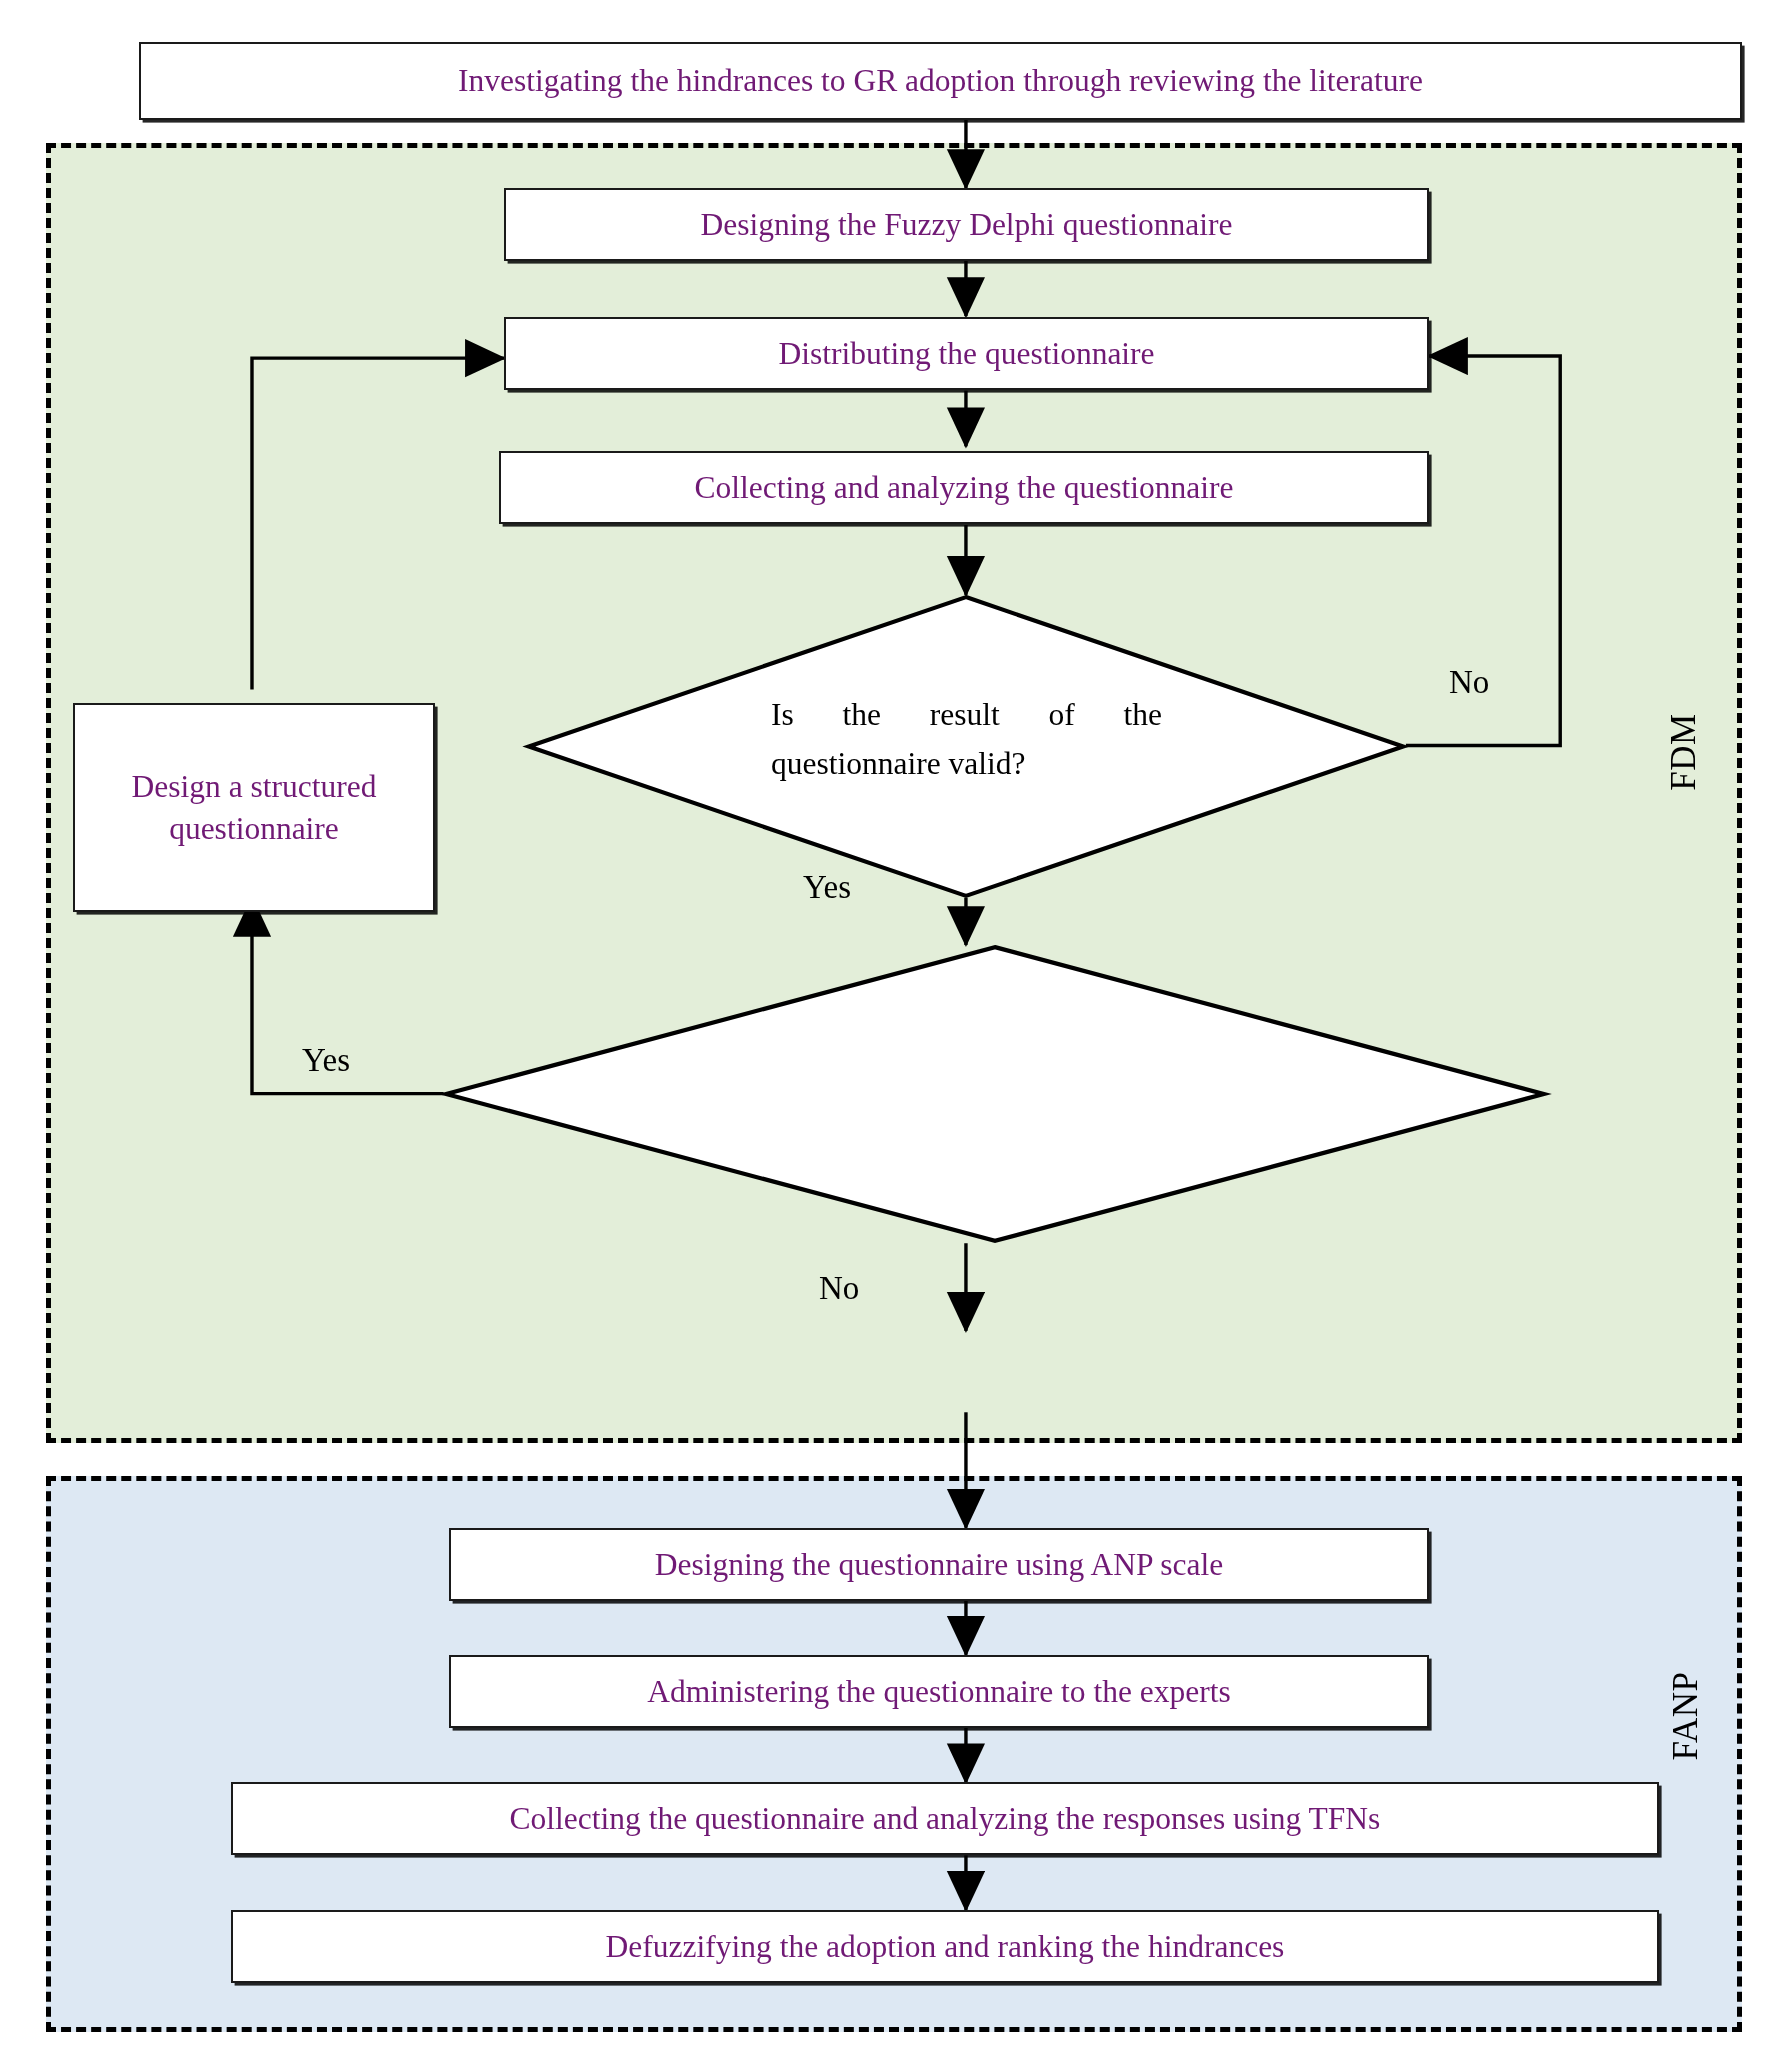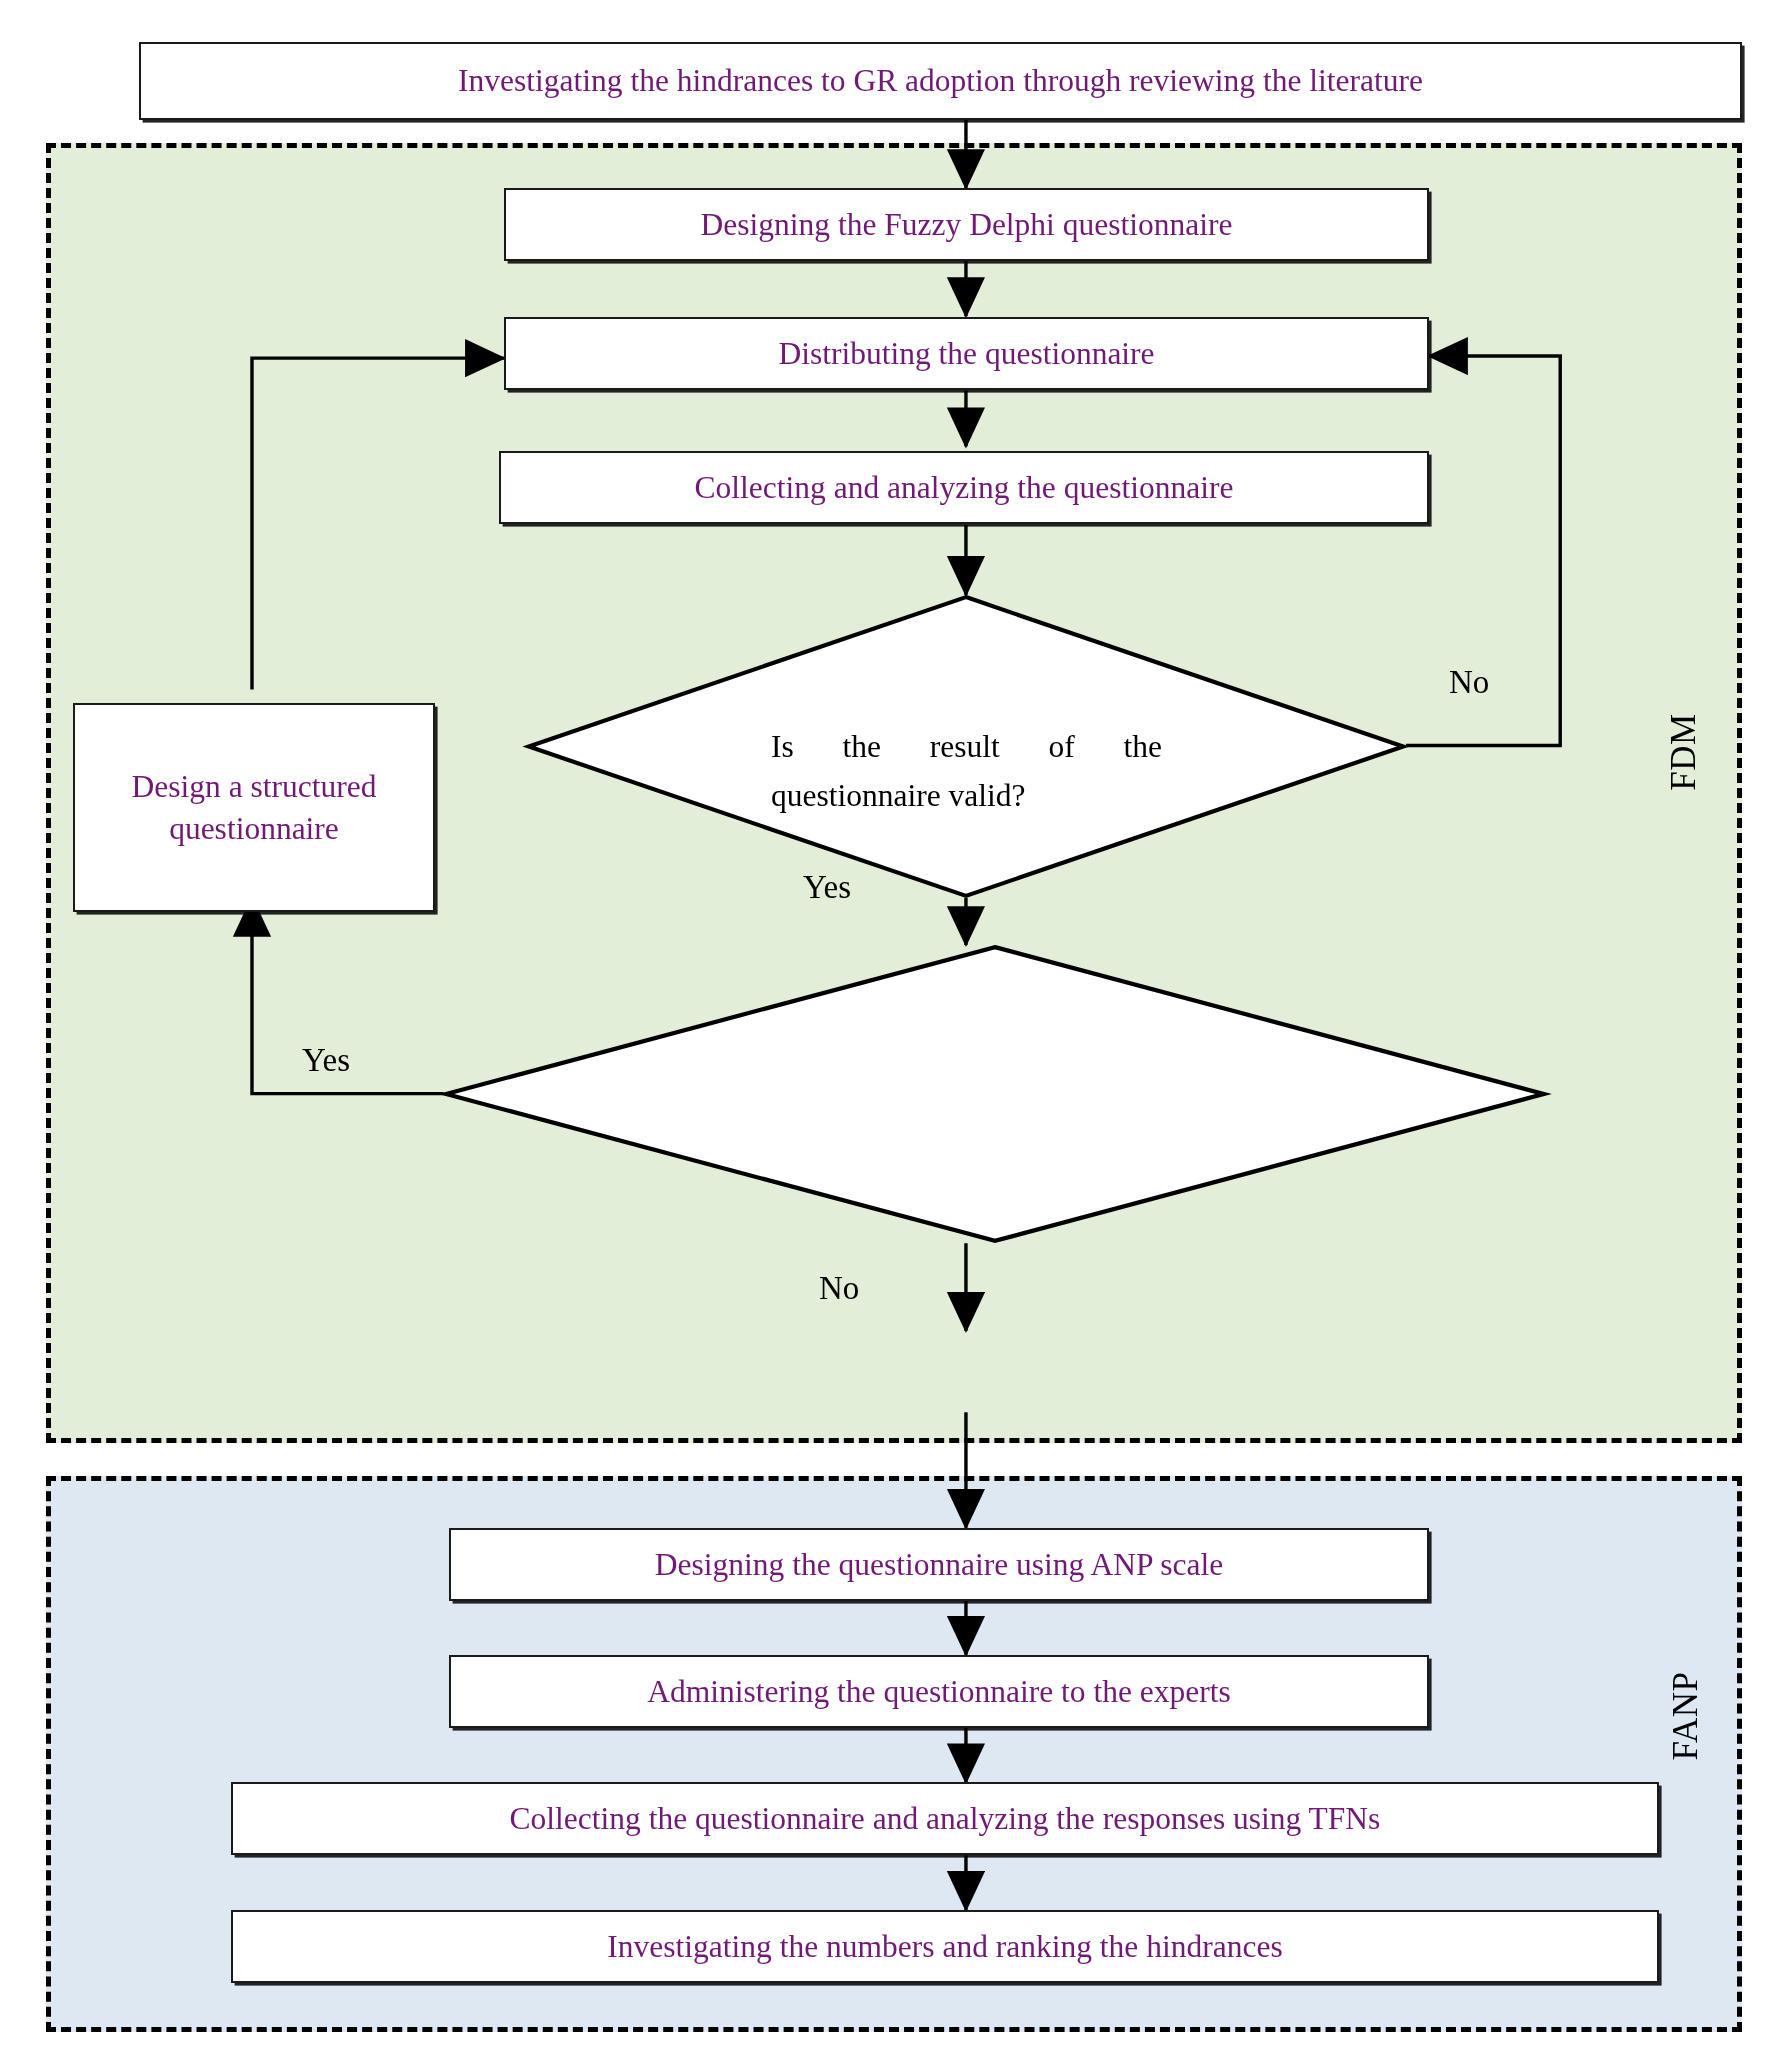--- a/index.html
+++ b/index.html
@@ -167,36 +167,36 @@
 
   <div class="pbox" style="left:499px; top:451px; width:930px; height:73px;">Collecting and analyzing the questionnaire</div>
 
   <div class="pbox multiline" style="left:73px; top:703px; width:362px; height:209px;">Design a structured questionnaire</div>
 
 
   <div class="diamond-wrap" style="left:526px; top:595px; width:880px; height:303px;">
     <svg width="880" height="303" viewBox="0 0 1676 578">
       <polygon points="838,4 1672,289 838,574 4,289" fill="#ffffff" stroke="#000" stroke-width="8"></polygon>
     </svg>
-    <div class="diamond-text" style="left:245px; top:96px; width:391px;margin-top:32px;">Is the result of the questionnaire valid?</div>
+    <div class="diamond-text" style="left:245px; top:96px; width:391px;">Is the result of the questionnaire valid?</div>
   </div>
 
   <div class="diamond-wrap" style="left:444px; top:945px; width:1102px; height:298px;">
     <svg width="1102" height="298" viewBox="0 0 2100 568">
       <polygon points="1050,4 2096,284 1050,564 4,284" fill="#ffffff" stroke="#000" stroke-width="8"></polygon>
     </svg>
   </div>
 
   <div class="pbox" style="left:449px; top:1528px; width:980px; height:73px;">Designing the questionnaire using ANP scale</div>
 
   <div class="pbox" style="left:449px; top:1655px; width:980px; height:73px;">Administering the questionnaire to the experts</div>
 
   <div class="pbox" style="left:231px; top:1782px; width:1428px; height:73px;">Collecting the questionnaire and analyzing the responses using TFNs</div>
 
-  <div class="pbox" style="left:231px; top:1910px; width:1428px; height:73px;">Investigating the numbers and ranking the hindrances</div>
+  <div class="pbox" style="left:231px; top:1910px; width:1428px; height:73px;">Defuzzifying the adoption and ranking the hindrances</div>
 
   <div class="edge-label" style="left:1449px; top:664px;">No</div>
 
   <div class="edge-label" style="left:803px; top:869px;">Yes</div>
 
   <div class="edge-label" style="left:302px; top:1042px;">Yes</div>
 
   <div class="edge-label" style="left:819px; top:1270px;">No</div>
 
 </div>

